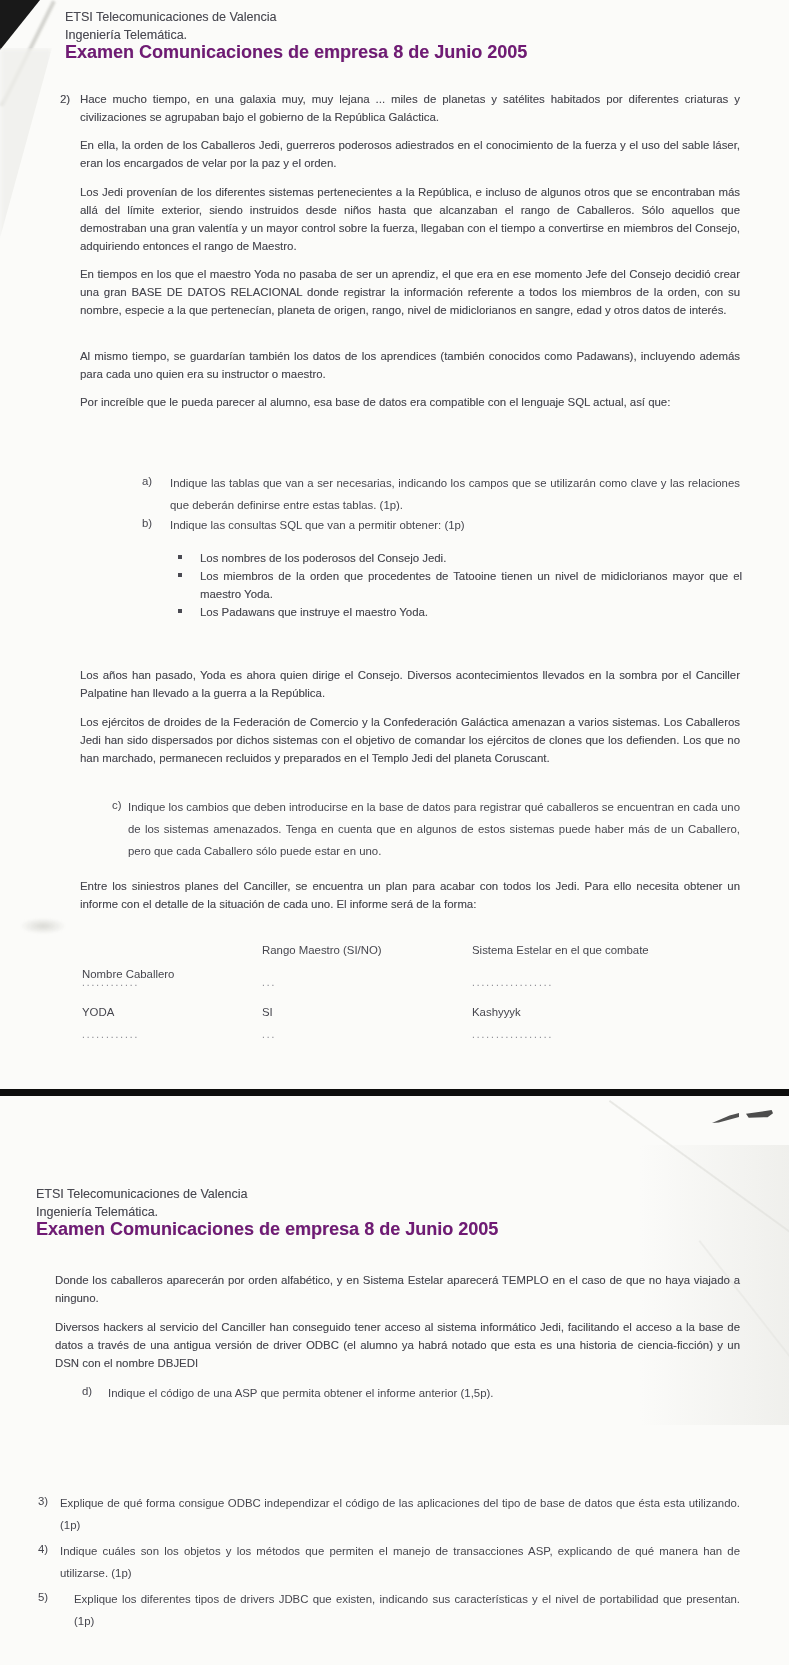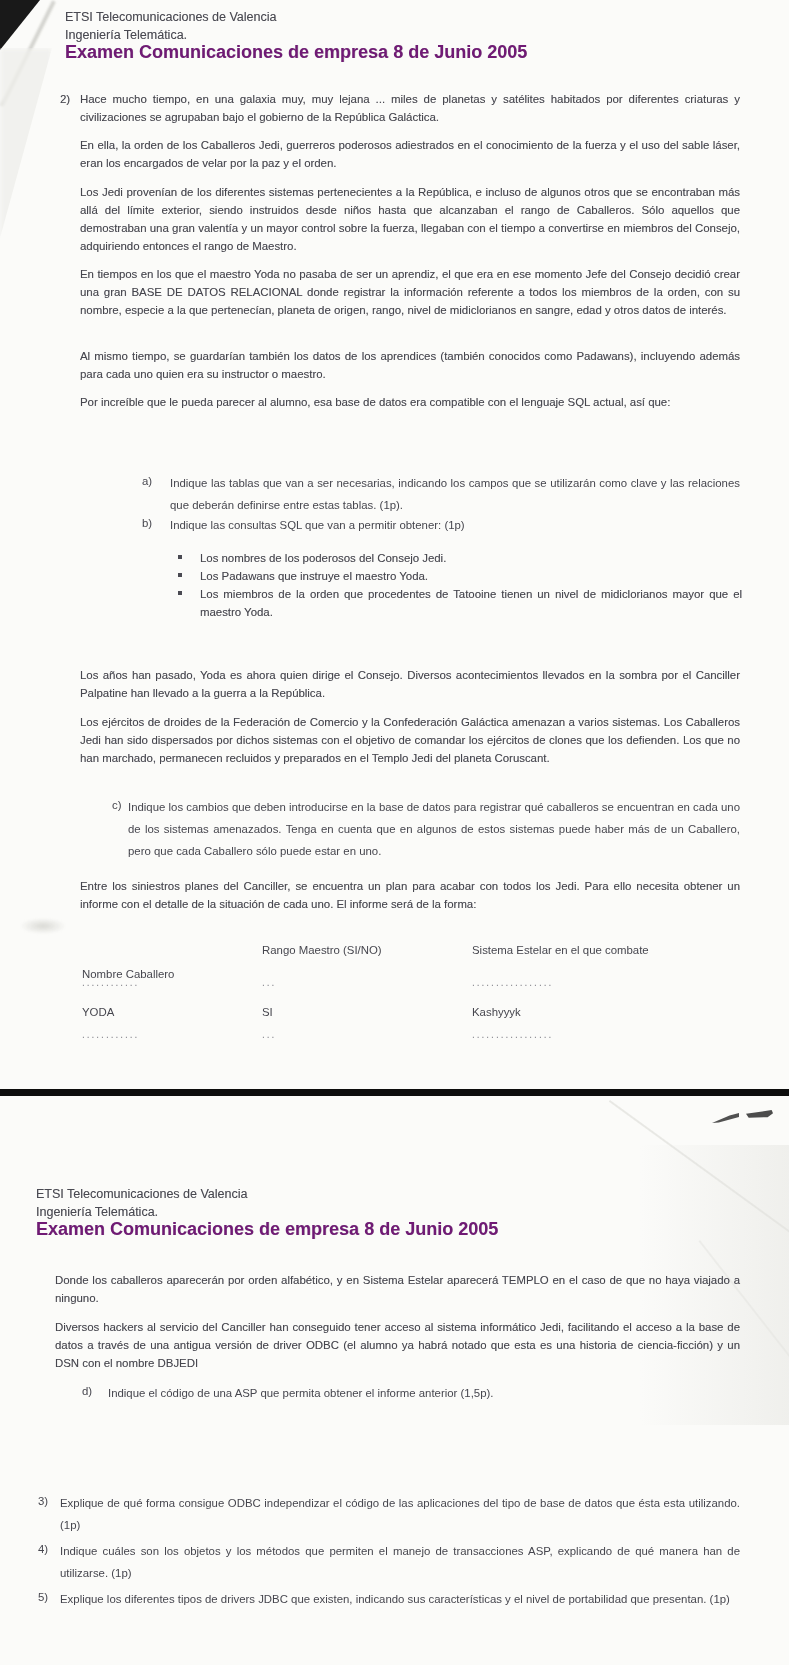--- a/index.html
+++ b/index.html
@@ -121,22 +121,22 @@
       <span class="body" style="margin-left:28px;">Indique las tablas que van a ser necesarias, indicando los campos que se utilizarán como clave y las relaciones que deberán definirse entre estas tablas. (1p).</span>
     </div>
 
     <div class="item" style="left:142px;top:514px;width:598px;">
       <span class="lbl">b)</span>
       <span class="body" style="margin-left:28px;">Indique las consultas SQL que van a permitir obtener: (1p)</span>
     </div>
 
     <div class="txt" style="left:200px;top:549px;width:542px;">
       <span class="bullet-row"><span class="bmark"></span><span>Los nombres de los poderosos del Consejo Jedi.</span></span>
+      <span class="bullet-row"><span class="bmark"></span><span>Los miembros de la orden que procedentes de Tatooine tienen un nivel de midiclorianos mayor que el maestro Yoda.</span></span>
       <span class="bullet-row"><span class="bmark"></span><span>Los Padawans que instruye el maestro Yoda.</span></span>
-      <span class="bullet-row"><span class="bmark"></span><span>Los miembros de la orden que procedentes de Tatooine tienen un nivel de midiclorianos mayor que el maestro Yoda.</span></span>
     </div>
 
     <div class="txt" style="left:80px;top:666px;width:660px;">Los años han pasado, Yoda es ahora quien dirige el Consejo. Diversos acontecimientos llevados en la sombra por el Canciller Palpatine han llevado a la guerra a la República.</div>
     <div class="txt" style="left:80px;top:713px;width:660px;">Los ejércitos de droides de la Federación de Comercio y la Confederación Galáctica amenazan a varios sistemas. Los Caballeros Jedi han sido dispersados por dichos sistemas con el objetivo de comandar los ejércitos de clones que los defienden. Los que no han marchado, permanecen recluidos y preparados en el Templo Jedi del planeta Coruscant.</div>
 
     <div class="item" style="left:112px;top:796px;width:628px;">
       <span class="lbl">c)</span>
       <span class="body" style="margin-left:16px;">Indique los cambios que deben introducirse en la base de datos para registrar qué caballeros se encuentran en cada uno de los sistemas amenazados. Tenga en cuenta que en algunos de estos sistemas puede haber más de un Caballero, pero que cada Caballero sólo puede estar en uno.</span>
     </div>
 
@@ -193,17 +193,17 @@
       <span class="body" style="margin-left:22px;">Explique de qué forma consigue ODBC independizar el código de las aplicaciones del tipo de base de datos que ésta esta utilizando. (1p)</span>
     </div>
 
     <div class="item" style="left:38px;top:1540px;width:702px;">
       <span class="lbl">4)</span>
       <span class="body" style="margin-left:22px;">Indique cuáles son los objetos y los métodos que permiten el manejo de transacciones ASP, explicando de qué manera han de utilizarse. (1p)</span>
     </div>
 
     <div class="item" style="left:38px;top:1588px;width:702px;">
       <span class="lbl">5)</span>
-      <span class="body" style="margin-left:22px;">Explique los diferentes tipos de drivers JDBC que existen, indicando sus características y el nivel de portabilidad que presentan. (1p)</span>
+      <span class="body" style="margin-left:36px;">Explique los diferentes tipos de drivers JDBC que existen, indicando sus características y el nivel de portabilidad que presentan. (1p)</span>
     </div>
   </div>
 
 </div>
 
 </body></html>

